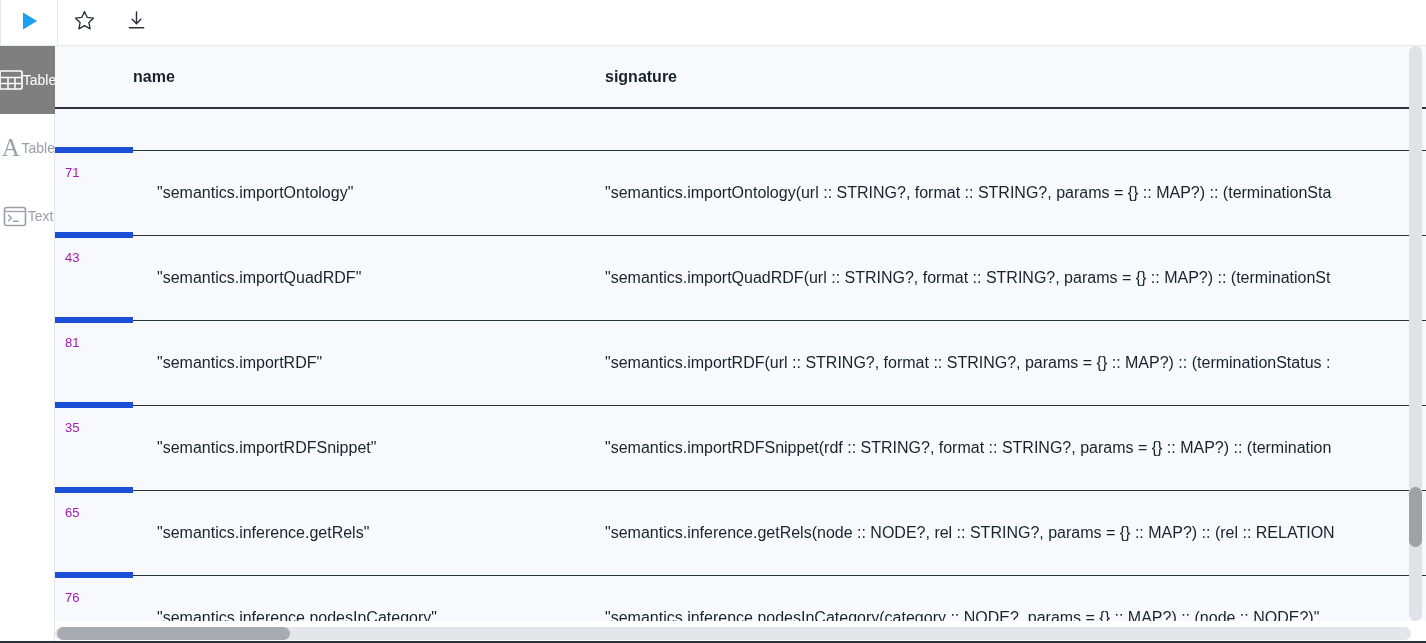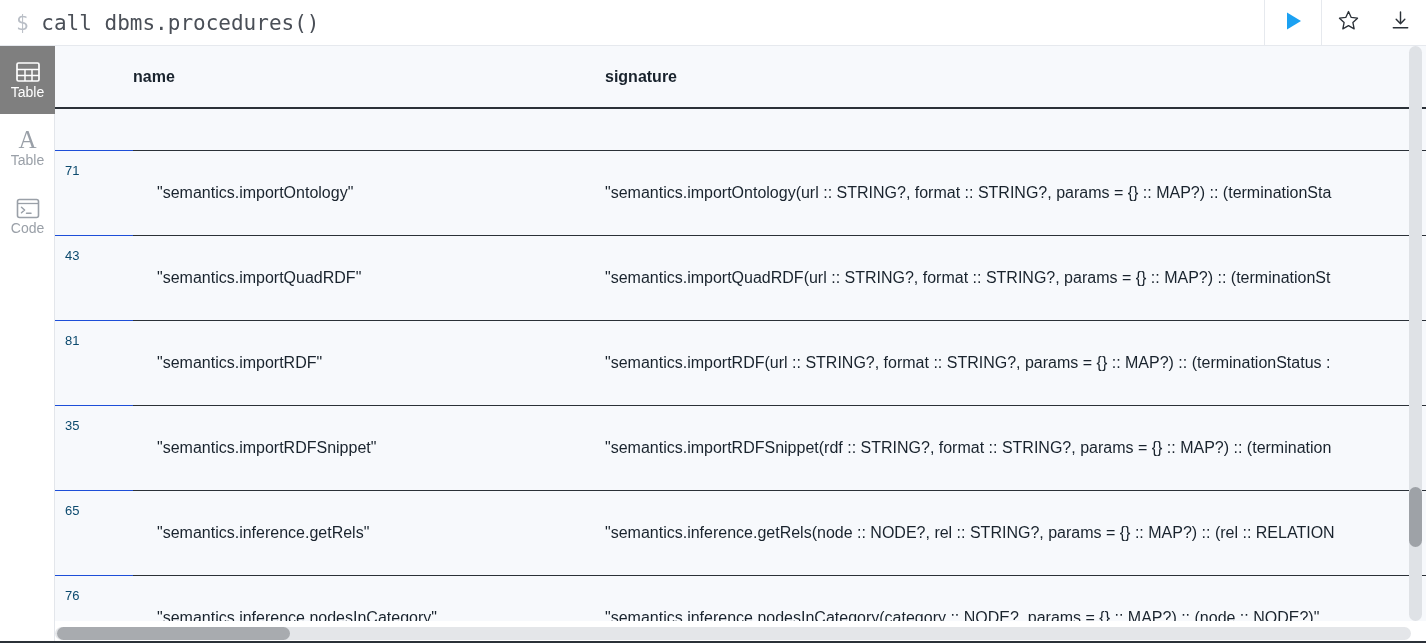--- a/index.html
+++ b/index.html
@@ -65,21 +65,20 @@
     top: 46px;
     width: 55px;
     height: 597px;
     background: #ffffff;
     border-right: 1px solid #e3e6eb;
   }
   .view-item {
     width: 55px;
     height: 68px;
     display: flex;
-    flex-direction: column;
     align-items: center;
     justify-content: center;
     cursor: pointer;
     color: #9aa0a8;
   }
   .view-item.active {
     background: #7f7f7f;
     color: #ffffff;
   }
   .view-label {
@@ -144,26 +143,26 @@
     font-size: 16px;
     color: #19232d;
     background: #f7f9fc;
     white-space: nowrap;
     overflow: hidden;
   }
   .result-table tr.spacer-row td {
     height: 42px;
   }
   td.idx {
-    color: #0c4a6e;
+    color: #a21caf;
     font-size: 13px;
     vertical-align: top;
     padding-top: 12px;
     padding-left: 10px;
-    border-bottom: 1px solid #1d4ed8;
+    border-bottom: 6px solid #1d4ed8;
   }
   td.cell-name { padding-left: 24px; }
   td.cell-sig  { padding-left: 0px; }
 
   
   .hscroll-track {
     position: absolute;
     left: 55px;
     bottom: 0;
     width: 1371px;
@@ -214,24 +213,20 @@
     bottom: 0;
     width: 1426px;
     height: 2px;
     background: #2b3138;
   }
 </style>
 </head>
 <body>
 
 <div class="query-bar">
-  <div class="query-text">
-    <span class="query-prompt">$</span>
-    <span>call dbms.procedures()</span>
-  </div>
 
   <div class="query-actions">
     <div class="divider-v"></div>
     <div class="action-btn run">
       <span>
         <svg width="24" height="24" viewBox="0 0 24 24" aria-hidden="true">
           <path d="M6 3.5 L20 12 L6 20.5 Z" fill="#1ba1f2"></path>
         </svg>
       </span>
     </div>
@@ -273,21 +268,21 @@
   </div>
 
   <div class="view-item">
     <span class="view-icon">
       <svg width="24" height="21" viewBox="0 0 24 21" aria-hidden="true">
         <rect x="1.5" y="1.5" width="21" height="18" rx="2" fill="none" stroke="currentColor" stroke-width="1.6"></rect>
         <path d="M1.5 5.5 H22.5" stroke="currentColor" stroke-width="1.3"></path>
         <path d="M5.5 9.2 L8.6 12 L5.5 14.8 M10.5 15.3 H15" fill="none" stroke="currentColor" stroke-width="1.5" stroke-linecap="round" stroke-linejoin="round"></path>
       </svg>
     </span>
-    <span class="view-label">Code</span>
+    <span class="view-label">Text</span>
   </div>
 
 </div>
 
 <div class="results-pane">
   <table class="result-table">
     <colgroup>
       <col class="c-idx">
         <col class="c-name">
         <col class="c-sig">

